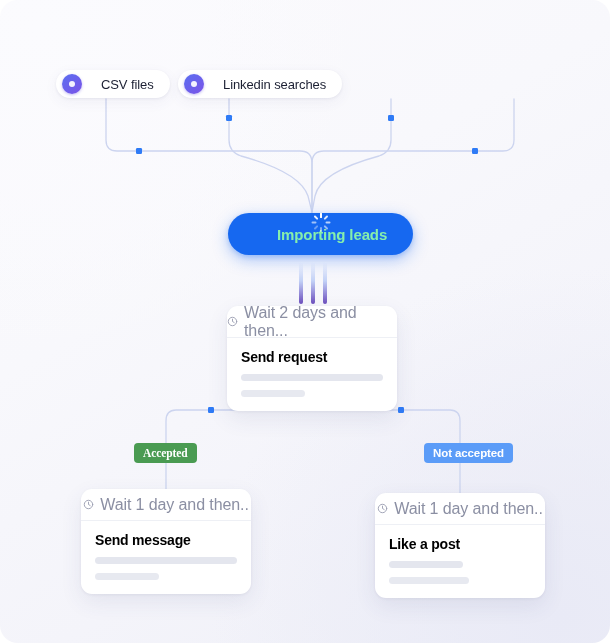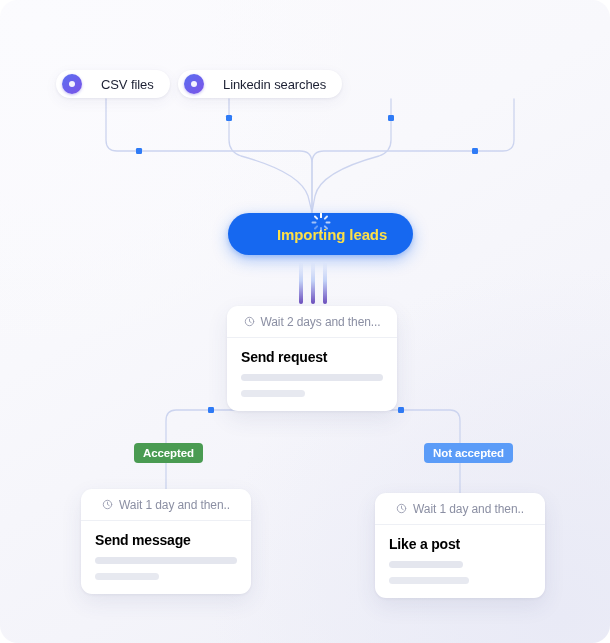--- a/index.html
+++ b/index.html
@@ -40,21 +40,21 @@
     background:#ffffff;opacity:.92;
   }
 
   
   .import-btn{
     position:absolute;display:flex;align-items:center;gap:11px;
     padding:0 26px 0 19px;height:42px;
     background:#1668f0;border-radius:21px;
     box-shadow:0 5px 16px rgba(22,104,240,.34), 0 2px 5px rgba(22,104,240,.22);
   }
-  .import-btn .lbl{color:#fde047;font-size:15px;font-weight:600;letter-spacing:-.1px;}
+  .import-btn .lbl{color:#86efac;font-size:15px;font-weight:600;letter-spacing:-.1px;}
   .spinner{width:19px;height:19px;flex:0 0 auto;}
   .spinner span{
     position:absolute;width:2px;height:5px;border-radius:1px;background:#fff;
     left:50%;top:0;margin-left:-1px;transform-origin:1px 9.5px;
   }
   .spin-wrap{position:relative;width:19px;height:19px;}
 
   
   .flowbar{
     position:absolute;width:4px;border-radius:2px;
@@ -64,21 +64,21 @@
   
   .card{
     position:absolute;background:#ffffff;border-radius:11px;
     box-shadow:0 1px 3px rgba(32,38,75,.06), 0 8px 22px rgba(55,65,125,.09);
     overflow:hidden;
   }
   .card-head{
     display:flex;align-items:center;justify-content:center;gap:6px;
     height:31px;border-bottom:1px solid #eef0f5;
   }
-  .card-head .lbl{font-size:12px;color:#8b8fa3;letter-spacing:-.1px;text-align:right;}
+  .card-head .lbl{font-size:16px;color:#8b8fa3;letter-spacing:-.1px;}
   .clock{width:11px;height:11px;flex:0 0 auto;display:block;}
   .card-body{padding:11px 14px 14px 14px;}
   .card-title{font-size:14px;font-weight:700;color:#000000;letter-spacing:-.2px;}
   .skel{height:7px;border-radius:4px;background:#e4e6ee;margin-top:9px;}
   .skel.short{background:#e7e9f0;}
 
   
   .badge{
     position:absolute;height:20px;display:flex;align-items:center;
     padding:0 9px;border-radius:4px;color:#fff;
@@ -184,21 +184,21 @@
       </svg>
       <span class="lbl">Wait 2 days and then...</span>
     </div>
     <div class="card-body">
       <div class="card-title">Send request</div>
       <div class="skel" style="width:100%;"></div>
       <div class="skel short" style="width:45%;"></div>
     </div>
   </div>
 
-  <div class="badge" style="left:134px;top:443px;background:#4a9b52;">
+  <div class="badge" style="left:134px;top:443px;background:#4a9b52;font-family:Liberation Serif, serif;">
     <span>Accepted</span>
   </div>
 
   <div class="badge" style="left:424px;top:443px;background:#5b9cf8;">
     <span>Not accepted</span>
   </div>
 
   <div class="card" style="left:81px;top:489px;width:170px;">
     <div class="card-head">
       <svg class="clock" viewBox="0 0 24 24" fill="none" stroke="#9a9eb1" stroke-width="2" stroke-linecap="round">

